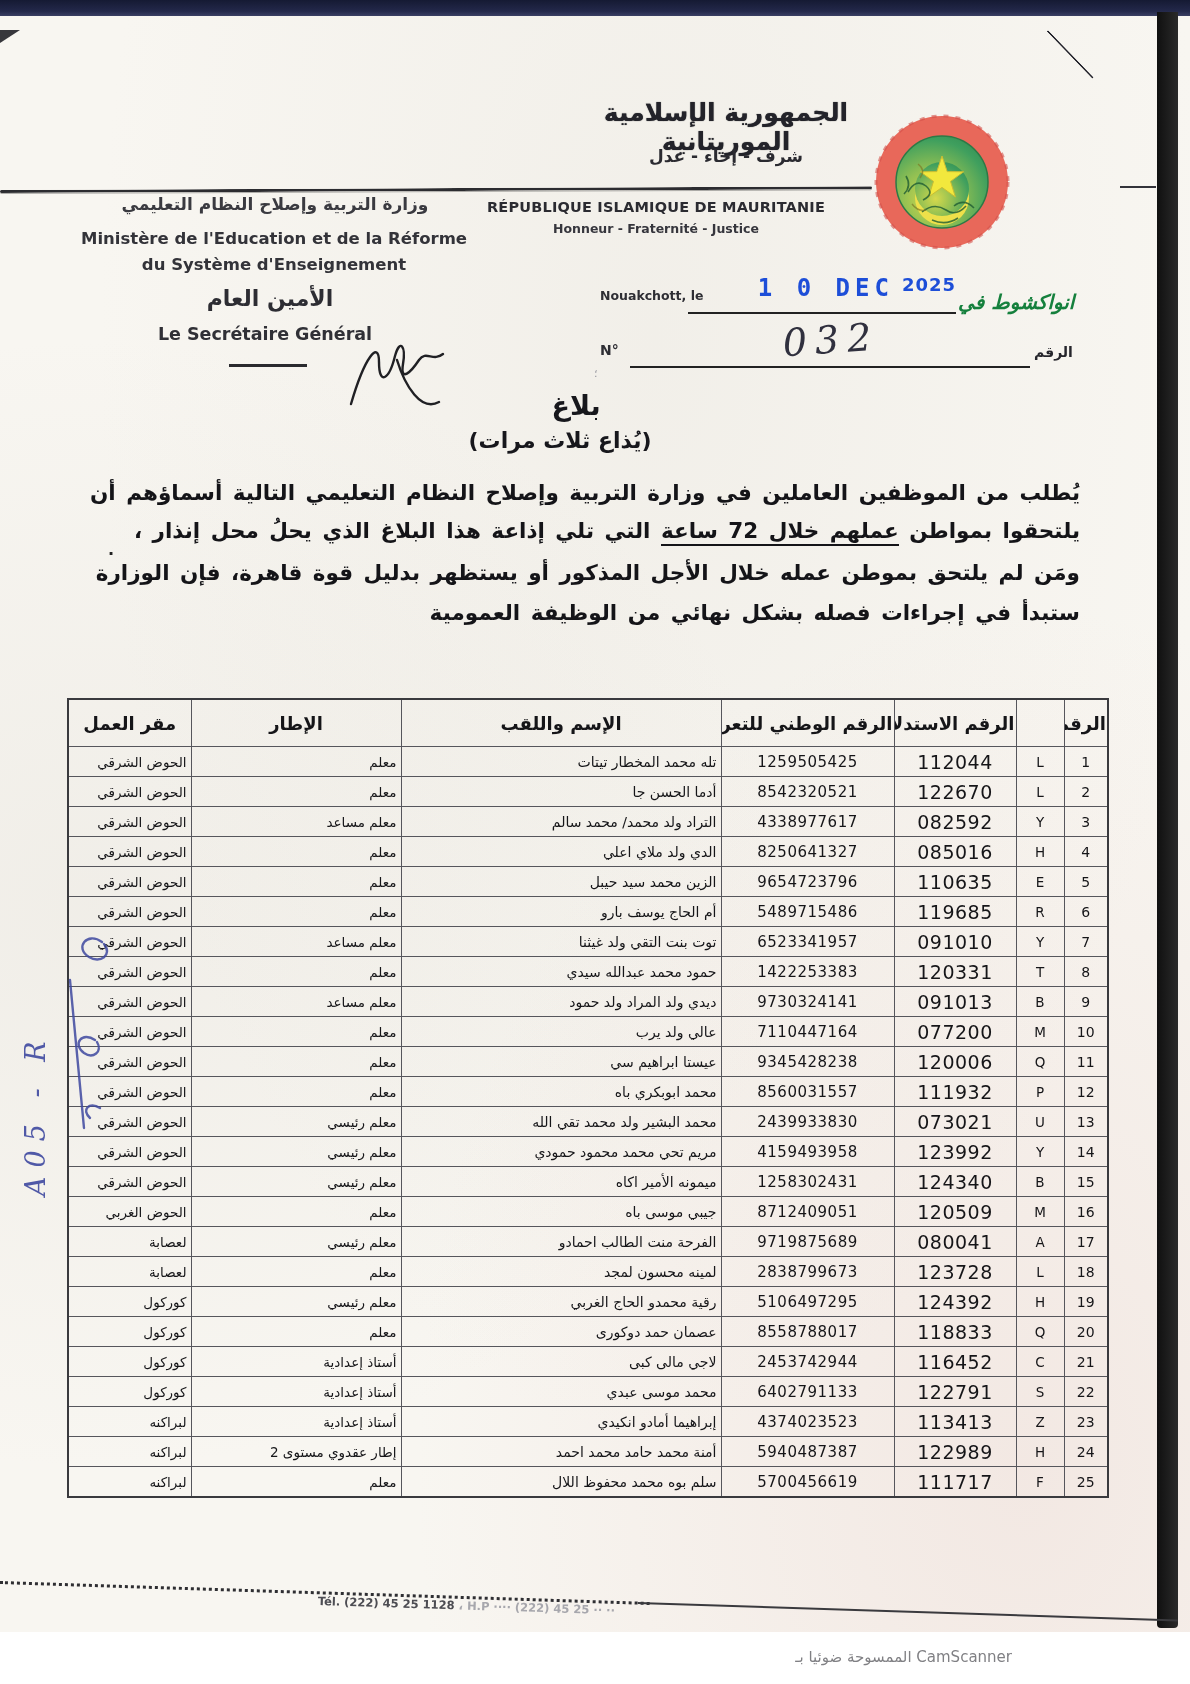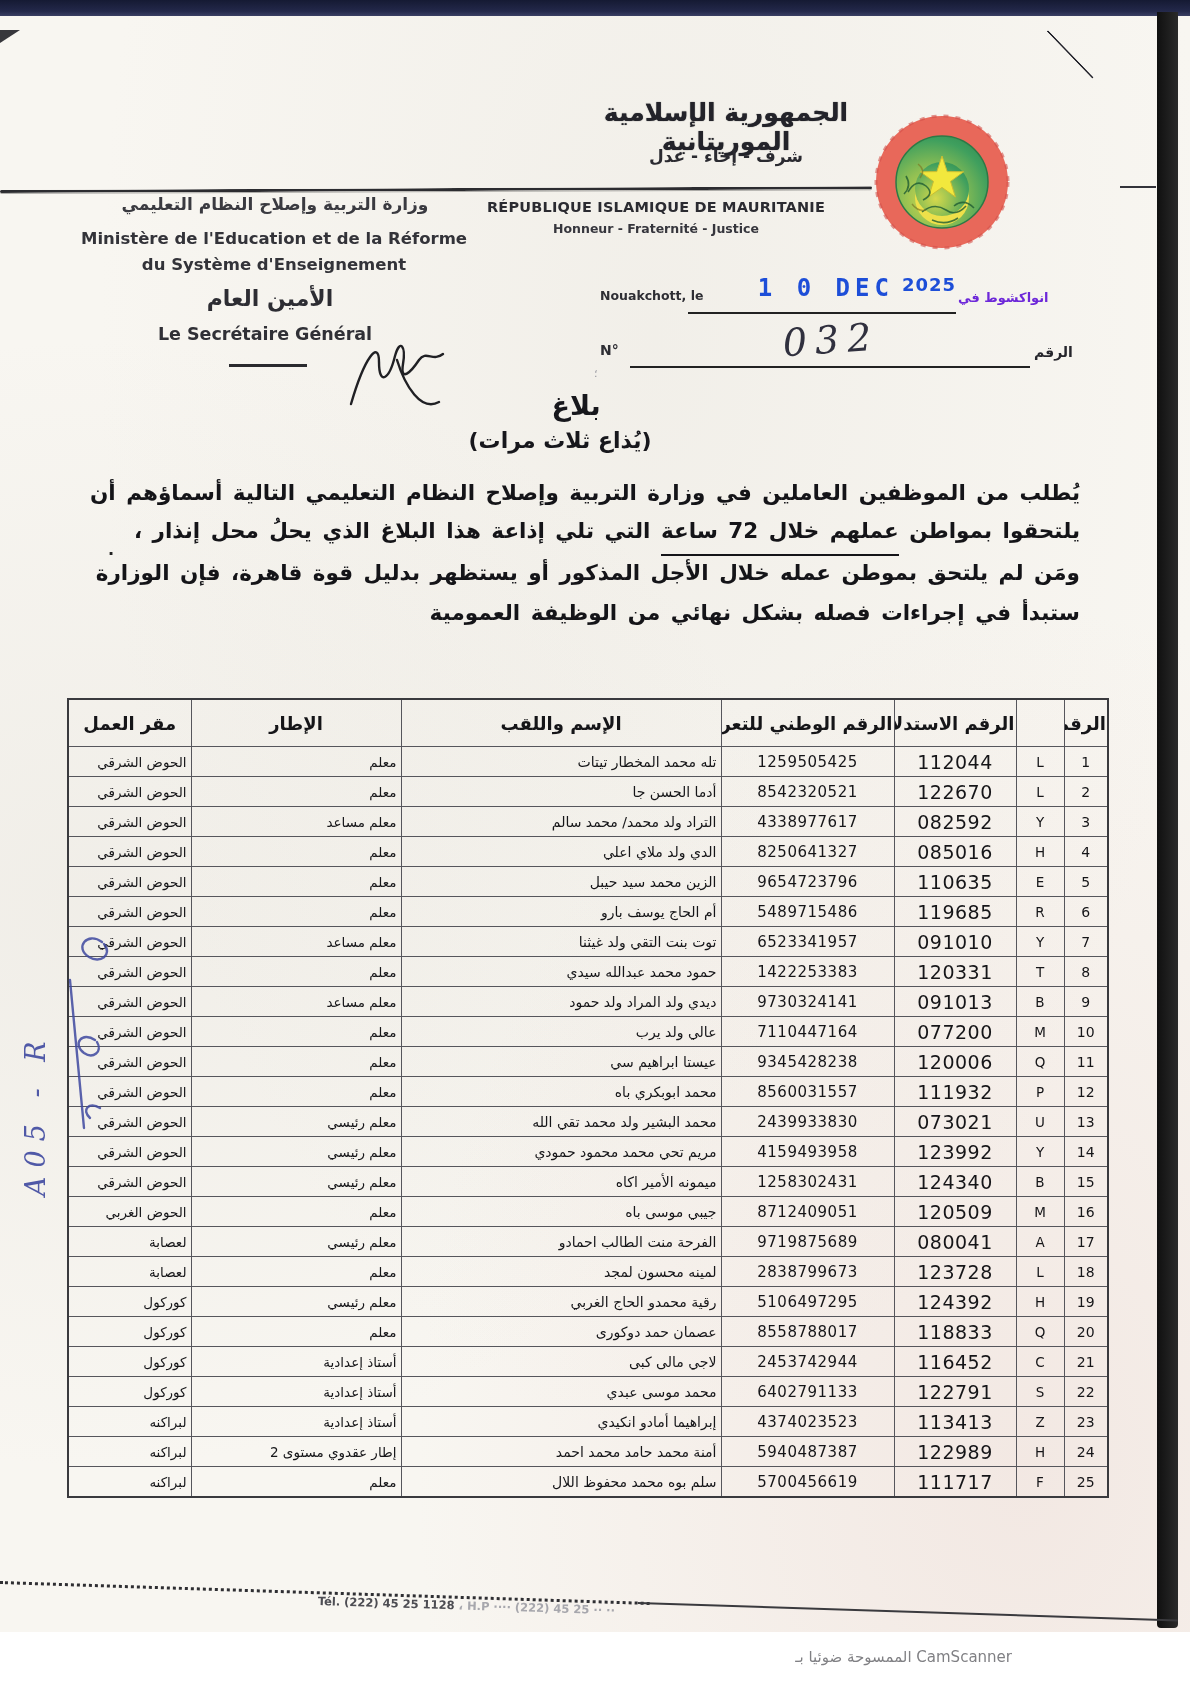--- a/index.html
+++ b/index.html
@@ -38,34 +38,34 @@
   .min-fr2{left:66px;top:255px;width:416px;text-align:center;font-size:16.5px;font-weight:800;color:#333339;}
   .sg-ar{left:120px;top:286px;width:300px;text-align:center;font-size:22px;font-weight:900;color:#2d2d33;direction:rtl;}
   .sg-fr{left:100px;top:324px;width:330px;text-align:center;font-size:17.5px;font-weight:800;color:#303036;}
   .sg-uline{left:229px;top:364px;width:78px;border-top:3px solid #2a2a2e;}
 
   .city-fr{left:600px;top:288px;font-size:12.5px;font-weight:800;color:#2e2e34;}
   .date-uline{left:688px;top:312px;width:268px;border-top:2px solid #222;}
   .date-stamp{left:696px;top:274px;width:260px;text-align:right;color:#1d4ed8;font-weight:800;white-space:nowrap;}
   .date-stamp .d{font-size:24px;letter-spacing:5px;font-family:"DejaVu Sans Mono",monospace;}
   .date-stamp .y{font-size:18px;position:relative;top:-5px;margin-left:8px;letter-spacing:1px;}
-  .city-ar{left:958px;top:290px;font-size:13px;font-weight:800;direction:rtl;color:#6d28d9;}
+  .city-ar{left:958px;top:290px;font-size:20px;font-weight:800;direction:rtl;color:#15803d;font-style:italic;}
   .num-fr{left:600px;top:342px;font-size:14px;font-weight:800;color:#2e2e34;}
   .num-uline{left:630px;top:366px;width:400px;border-top:2px solid #222;}
   .num-value{left:736px;top:318px;width:190px;text-align:center;font-family:"DejaVu Serif",serif;font-style:italic;
              font-size:38px;color:#30303e;letter-spacing:8px;transform:rotate(-4deg);}
   .num-ar{left:1034px;top:344px;font-size:14px;font-weight:800;direction:rtl;color:#26262c;}
   .faint-marks{left:594px;top:368px;font-size:11px;color:#9a9aa2;line-height:11px;}
 
   
   .n-title{left:0;top:390px;width:1120px;text-align:center;font-size:27px;font-weight:900;direction:rtl;color:#17171c;margin-left:16px;}
   .n-sub{left:0;top:428px;width:1120px;text-align:center;font-size:22px;font-weight:900;direction:rtl;color:#17171c;}
   .bodyline{left:104px;width:976px;direction:rtl;text-align:right;font-size:21.5px;font-weight:700;color:#141418;word-spacing:3px;white-space:nowrap;}
   .bl1{top:480px;} .bl2{top:518px;} .bl3{top:560px;} .bl4{top:600px;}
-  .u72{border-bottom:2.5px solid #141418;padding-bottom:11px;}
+  .u72{border-bottom:2.5px solid #141418;padding-bottom:1px;}
   .stray-dot{left:108px;top:540px;font-size:16px;font-weight:900;color:#222;}
 
   
   table.roster{
     position:absolute;left:67px;top:698px;width:1040px;
     border-collapse:collapse;table-layout:fixed;direction:rtl;
     border:2px solid #3a3a3e;
   }
   table.roster th, table.roster td{
     border:1px solid #56565c;color:#151518;overflow:hidden;white-space:nowrap;

